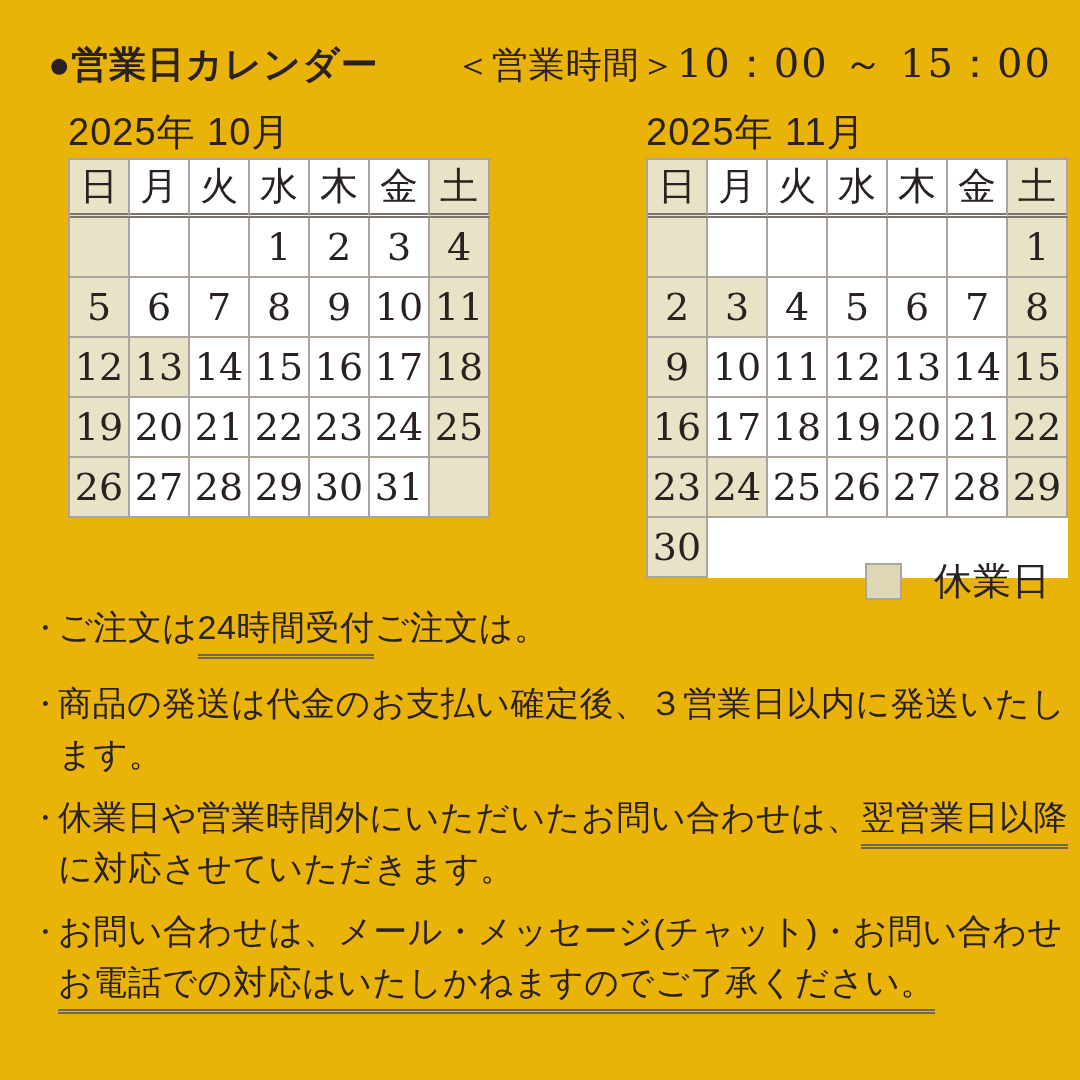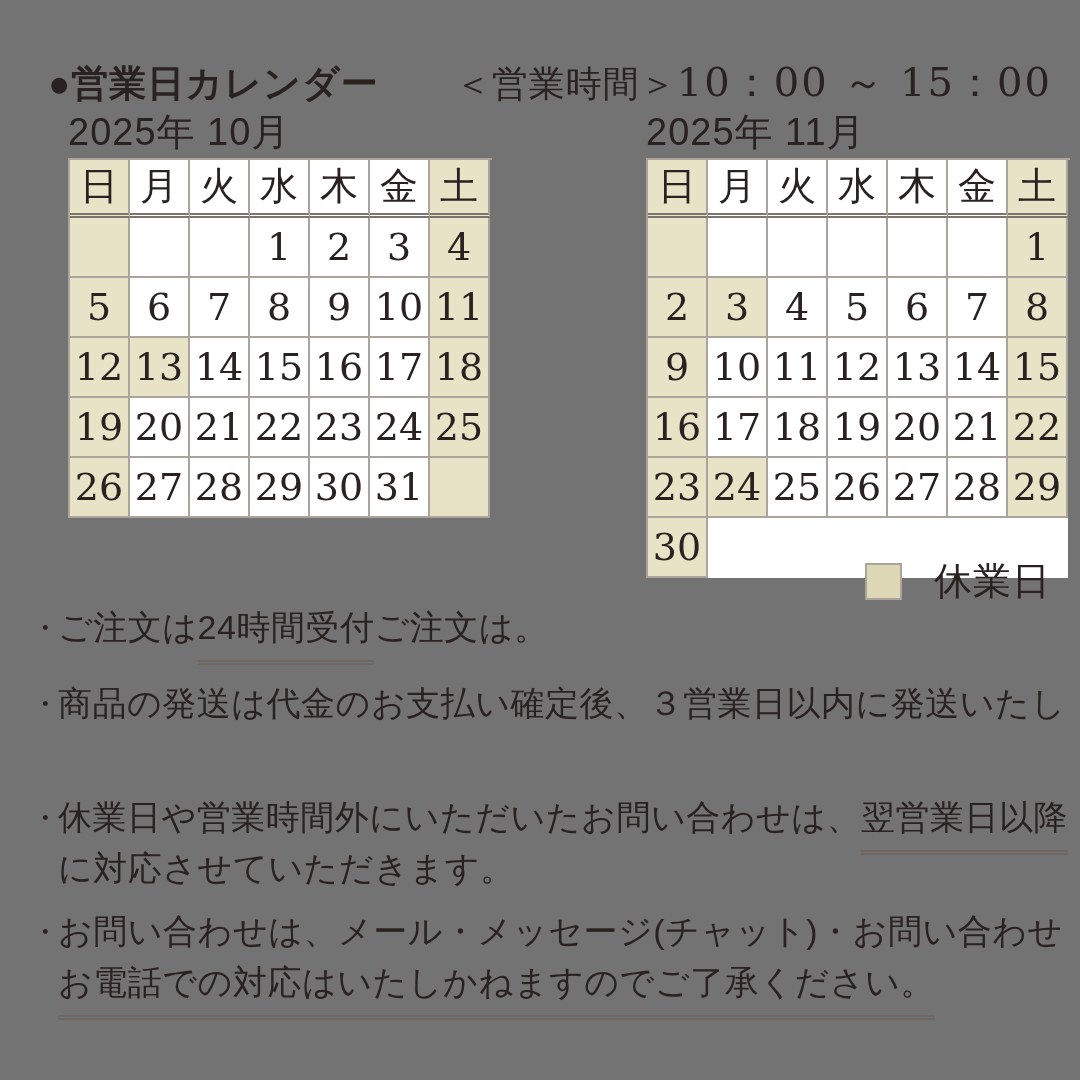--- a/index.html
+++ b/index.html
@@ -1,23 +1,23 @@
 <!DOCTYPE html>
 <html><head>
 <meta charset="utf-8">
 <style>
   html,body{margin:0;padding:0;background:#fff;}
   .page{
-    position:relative;width:1080px;height:1080px;background:#737373;overflow:hidden;
+    position:relative;width:1080px;height:1080px;background:#eab308;overflow:hidden;
     font-family:"Liberation Sans","DejaVu Sans",sans-serif;color:var(--ink,#292220);
   }
   
   .header{position:absolute;left:48px;top:36px;display:flex;align-items:baseline;white-space:nowrap;}
   .page-title{font-size:37px;font-weight:bold;letter-spacing:1px;}
-  .hours{margin-left:76px;margin-top:19px;}
+  .hours{margin-left:76px;}
   .hours-label{font-size:36px;letter-spacing:1px;}
   .hours-value{font-family:"DejaVu Serif","Liberation Serif",serif;font-size:40px;letter-spacing:2px;}
   
   .calendar{position:absolute;top:110px;width:424px;}
   .cal-oct{left:68px;}
   .cal-nov{left:598px;padding-left:48px;}
   .cal-title{font-size:38px;letter-spacing:1px;height:48px;line-height:44px;}
   .cal-grid{
     display:grid;grid-template-columns:repeat(7,60px);
     border-top:2px solid var(--grid,#aba49c);border-left:2px solid var(--grid,#aba49c);
@@ -44,21 +44,21 @@
   .legend-label{font-size:38px;margin-left:32px;letter-spacing:1px;}
   
   .notes{position:absolute;left:30px;top:0;width:1044px;height:1080px;}
   .note{position:absolute;left:0;display:flex;align-items:flex-start;}
   .note1{top:602px;}
   .note2{top:678px;}
   .note3{top:792px;}
   .note4{top:906px;}
   .bullet{flex:none;width:28px;font-size:30px;line-height:51px;}
   .note-text{font-size:34px;line-height:51px;letter-spacing:0.5px;}
-  .u{border-bottom:5px double var(--uline,#6e6661);padding-bottom:14px;}
+  .u{border-bottom:5px double var(--uline,#6e6661);padding-bottom:8px;}
 </style>
 </head>
 <body>
 
 <div class="page" style="--ink: #292220; --closed: #e8e2c6; --legend: #ded7b6; --grid: #aba49c; --rule: #7d7670; --uline: #6e6661;">
 
   <div class="header">
     <span class="page-title"><span>●</span><span>営業日カレンダー</span></span>
     <span class="hours">
       <span class="hours-label">＜営業時間＞</span><span class="hours-value">10：00 ～ 15：00</span>
@@ -177,20 +177,21 @@
       <div class="note note1">
         <span class="bullet">・</span>
         <div class="note-text">
           <div class="line"><span>ご注文は</span><span class="u">24時間受付</span><span>ご注文は。</span></div>
         </div>
       </div>
       <div class="note note2">
         <span class="bullet">・</span>
         <div class="note-text">
           <div class="line"><span>商品の発送は代金のお支払い確定後、３営業日以内に発送いたし</span></div>
+          <div class="line"><span>ます。</span></div>
         </div>
       </div>
       <div class="note note3">
         <span class="bullet">・</span>
         <div class="note-text">
           <div class="line"><span>休業日や営業時間外にいただいたお問い合わせは、</span><span class="u">翌営業日以降</span></div>
           <div class="line"><span>に対応させていただきます。</span></div>
         </div>
       </div>
       <div class="note note4">

